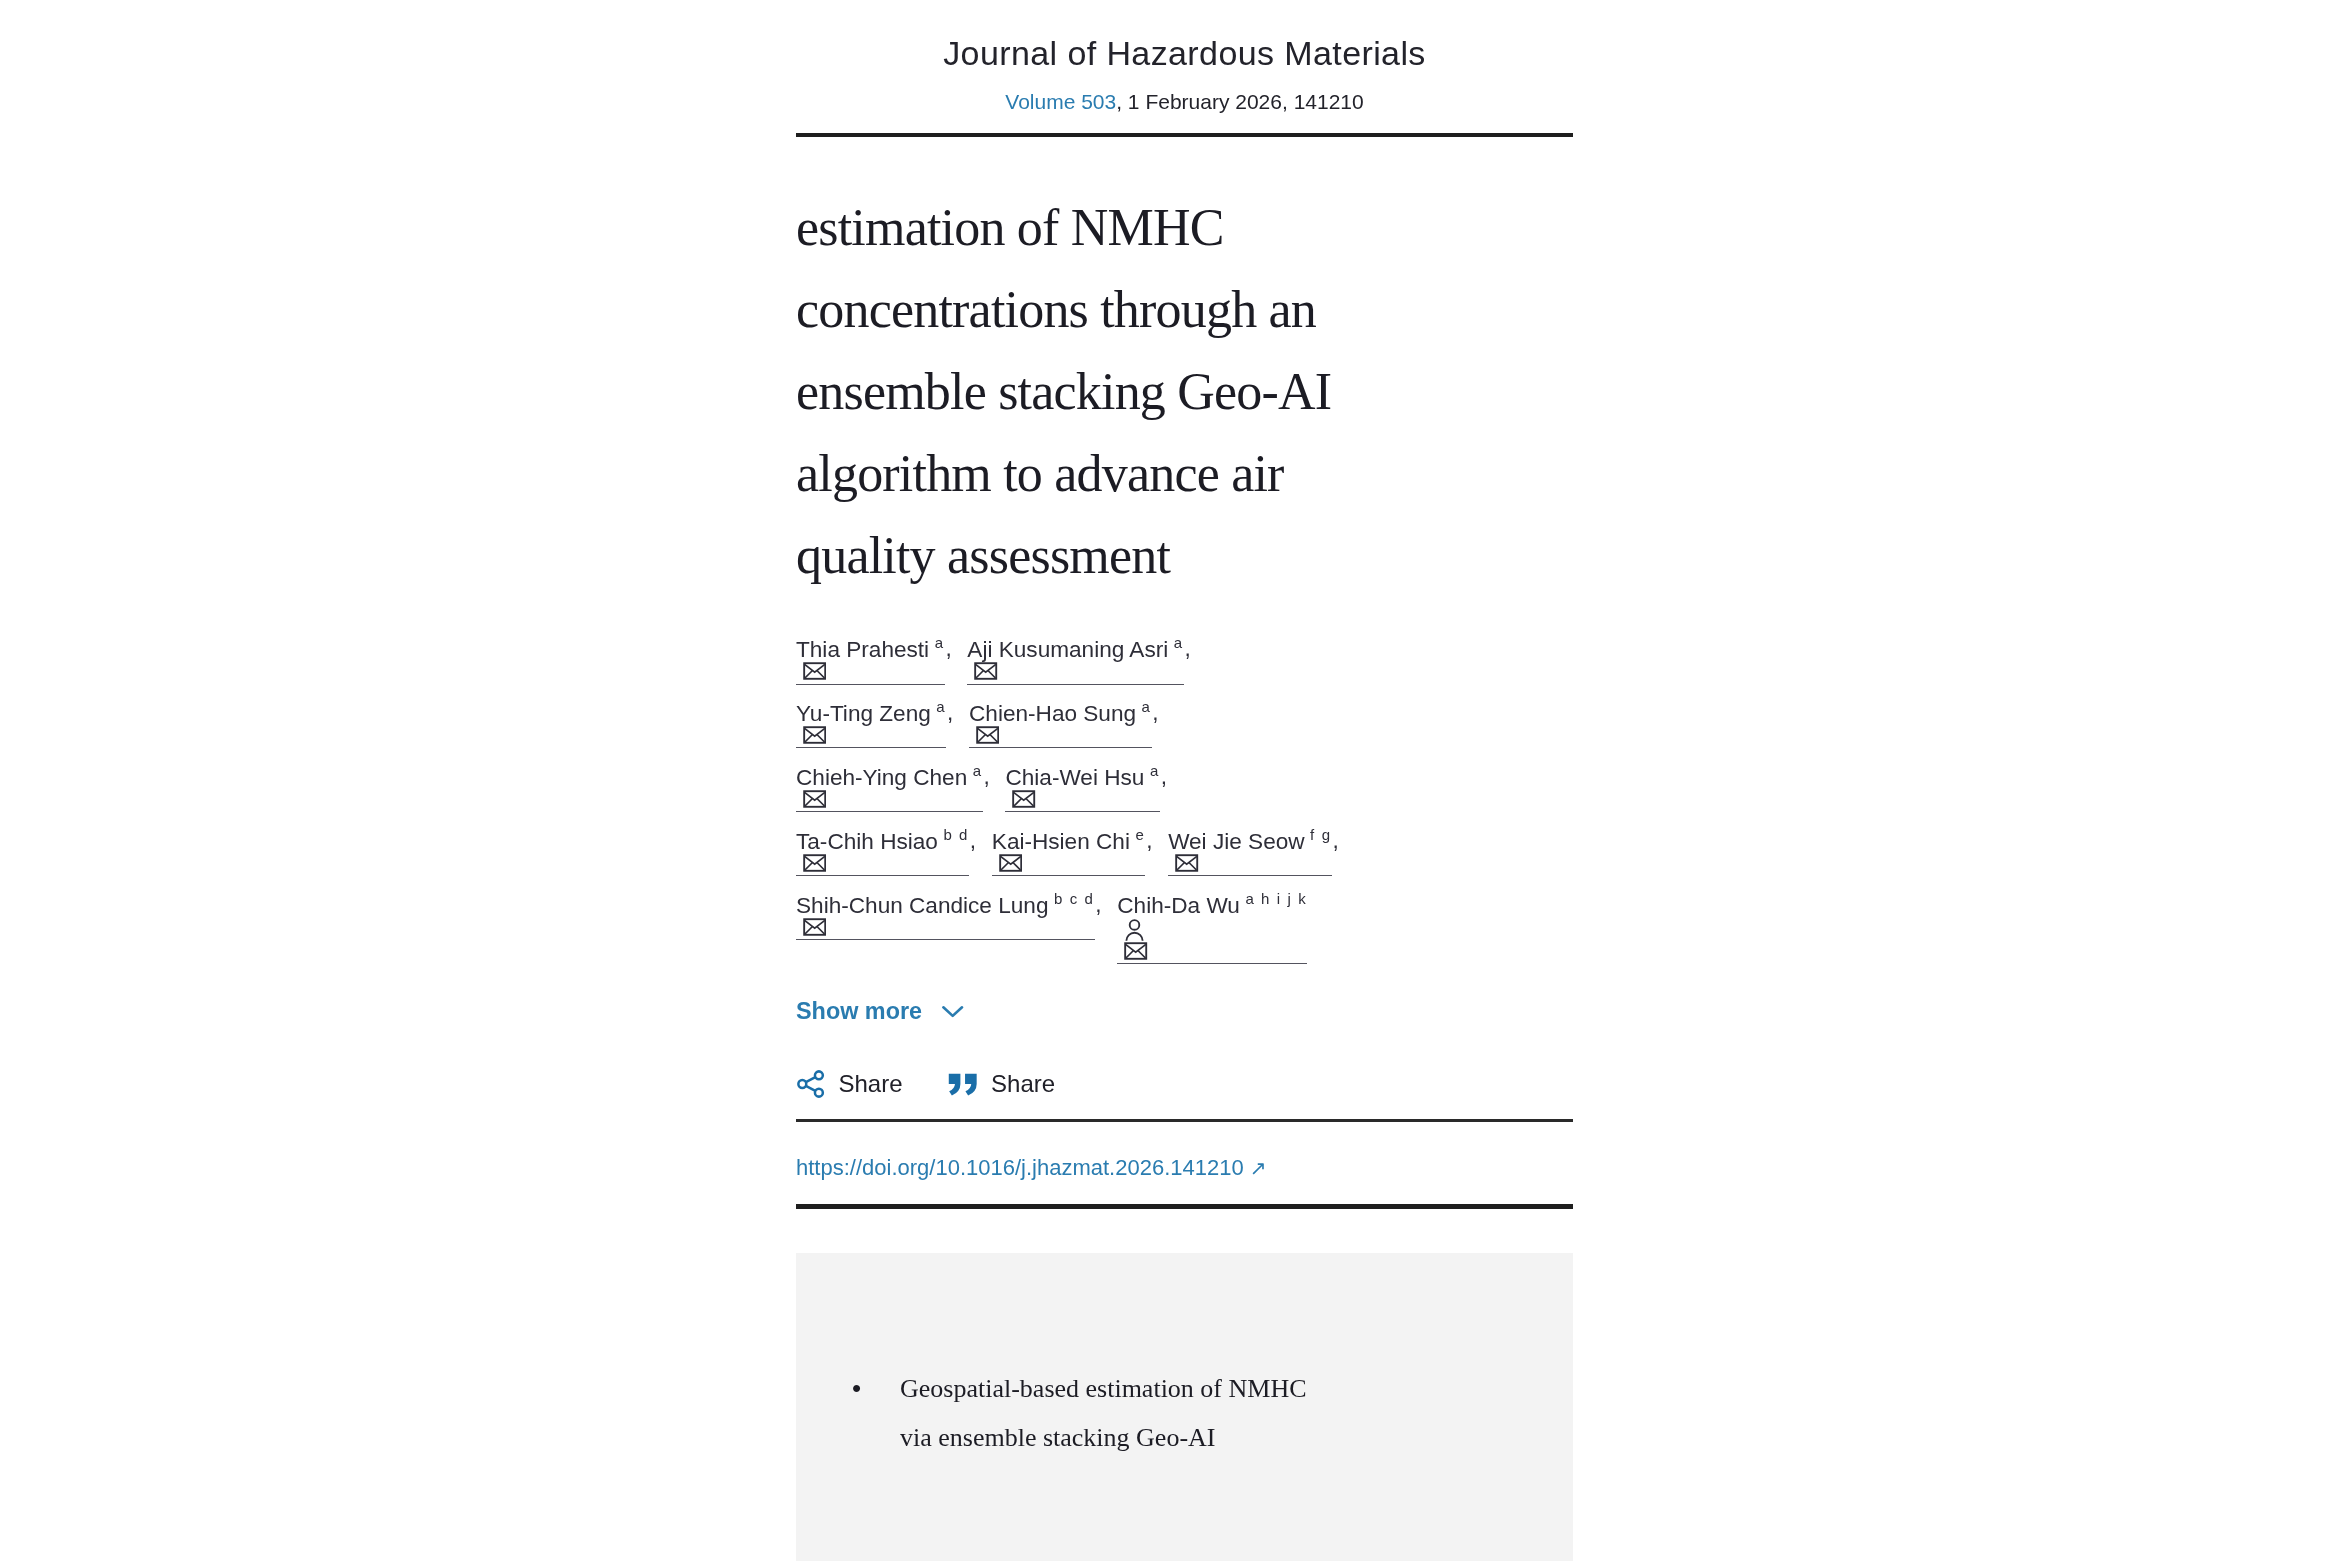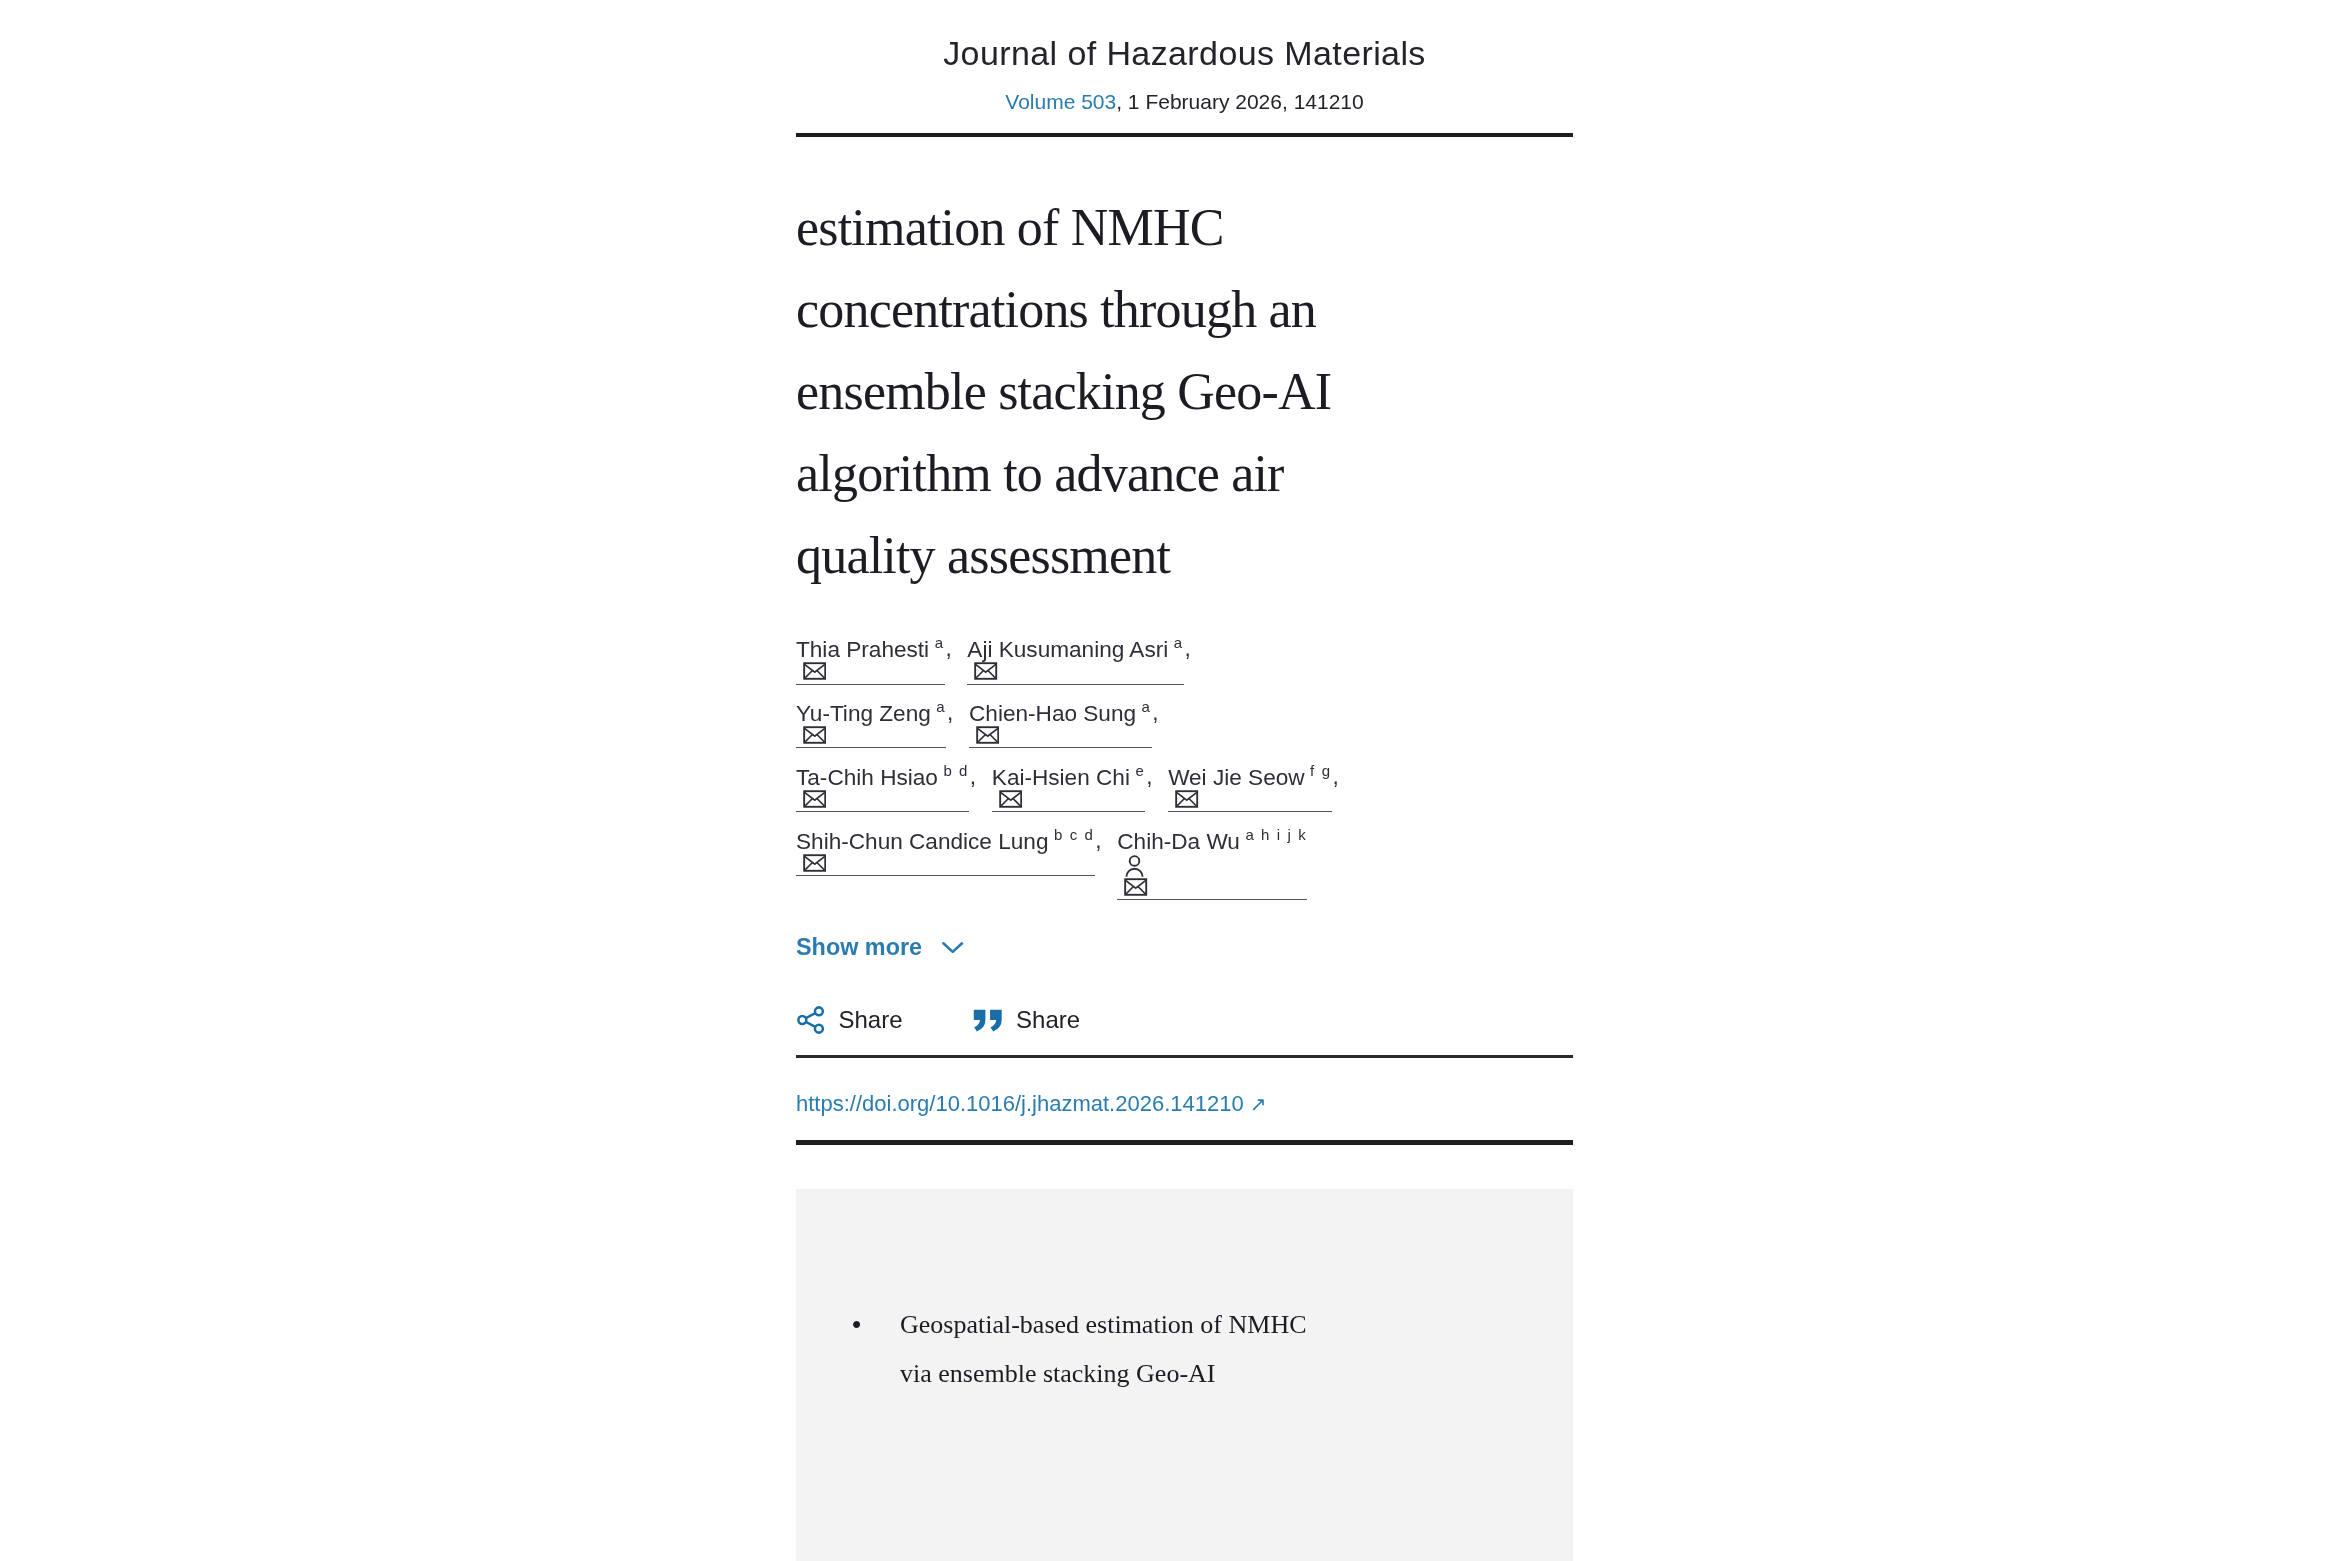--- a/index.html
+++ b/index.html
@@ -66,21 +66,21 @@
     margin-top:34px;
     display:flex;align-items:center;gap:19px;
     background:none;border:none;padding:0;
     font-family:"Liberation Sans",sans-serif;
     font-size:23.4px;
     color:var(--link-blue,#2a7cb0);
     cursor:pointer;
     font-weight:bold;
   }
   
-  .actions{ margin-top:44px; display:flex; align-items:center; gap:70px; }
+  .actions{ margin-top:44px; display:flex; align-items:center; gap:45px; }
   .action-btn{
     display:flex;align-items:center;gap:12.5px;
     background:none;border:none;padding:0;
     font-family:"Liberation Sans",sans-serif;
     font-size:24px;color:#212129;cursor:pointer;
   }
   .rule-mid{ height:2.3px; margin-top:20px; background:#2a2a2a; }
   
   .doi-block{ margin-top:33px; font-size:22px; }
   .rights-block{ margin-top:19px; font-size:22px; }
@@ -154,20 +154,30 @@
       <a class="au-inner"><span>Yu-Ting Zeng</span><sup>a</sup><svg class="au-icon" width="23.4" height="18" viewBox="0 0 30 23">
             <rect x="1.5" y="1.5" width="27" height="20" fill="none" stroke="#2e2e38" stroke-width="2.4"></rect>
             <path d="M2 3 L15 13 L28 3 M2.5 20.5 L11.5 11.5 M27.5 20.5 L18.5 11.5" fill="none" stroke="#2e2e38" stroke-width="2.2"></path>
           </svg></a><span class="sep">,</span>
       <a class="au-inner"><span>Chien-Hao Sung</span><sup>a</sup><svg class="au-icon" width="23.4" height="18" viewBox="0 0 30 23">
             <rect x="1.5" y="1.5" width="27" height="20" fill="none" stroke="#2e2e38" stroke-width="2.4"></rect>
             <path d="M2 3 L15 13 L28 3 M2.5 20.5 L11.5 11.5 M27.5 20.5 L18.5 11.5" fill="none" stroke="#2e2e38" stroke-width="2.2"></path>
           </svg></a><span class="sep">,</span>
     </div>
 
+    <div class="authors-line">
+      <a class="au-inner"><span>Chieh-Ying Chen</span><sup>a</sup><svg class="au-icon" width="23.4" height="18" viewBox="0 0 30 23">
+            <rect x="1.5" y="1.5" width="27" height="20" fill="none" stroke="#2e2e38" stroke-width="2.4"></rect>
+            <path d="M2 3 L15 13 L28 3 M2.5 20.5 L11.5 11.5 M27.5 20.5 L18.5 11.5" fill="none" stroke="#2e2e38" stroke-width="2.2"></path>
+          </svg></a><span class="sep">,</span>
+      <a class="au-inner"><span>Chia-Wei Hsu</span><sup>a</sup><svg class="au-icon" width="23.4" height="18" viewBox="0 0 30 23">
+            <rect x="1.5" y="1.5" width="27" height="20" fill="none" stroke="#2e2e38" stroke-width="2.4"></rect>
+            <path d="M2 3 L15 13 L28 3 M2.5 20.5 L11.5 11.5 M27.5 20.5 L18.5 11.5" fill="none" stroke="#2e2e38" stroke-width="2.2"></path>
+          </svg></a><span class="sep">,</span>
+    </div>
 
     <div class="authors-line">
       <a class="au-inner"><span>Ta-Chih Hsiao</span><sup>b d</sup><svg class="au-icon" width="23.4" height="18" viewBox="0 0 30 23">
             <rect x="1.5" y="1.5" width="27" height="20" fill="none" stroke="#2e2e38" stroke-width="2.4"></rect>
             <path d="M2 3 L15 13 L28 3 M2.5 20.5 L11.5 11.5 M27.5 20.5 L18.5 11.5" fill="none" stroke="#2e2e38" stroke-width="2.2"></path>
           </svg></a><span class="sep">,</span>
       <a class="au-inner"><span>Kai-Hsien Chi</span><sup>e</sup><svg class="au-icon" width="23.4" height="18" viewBox="0 0 30 23">
             <rect x="1.5" y="1.5" width="27" height="20" fill="none" stroke="#2e2e38" stroke-width="2.4"></rect>
             <path d="M2 3 L15 13 L28 3 M2.5 20.5 L11.5 11.5 M27.5 20.5 L18.5 11.5" fill="none" stroke="#2e2e38" stroke-width="2.2"></path>
           </svg></a><span class="sep">,</span>

